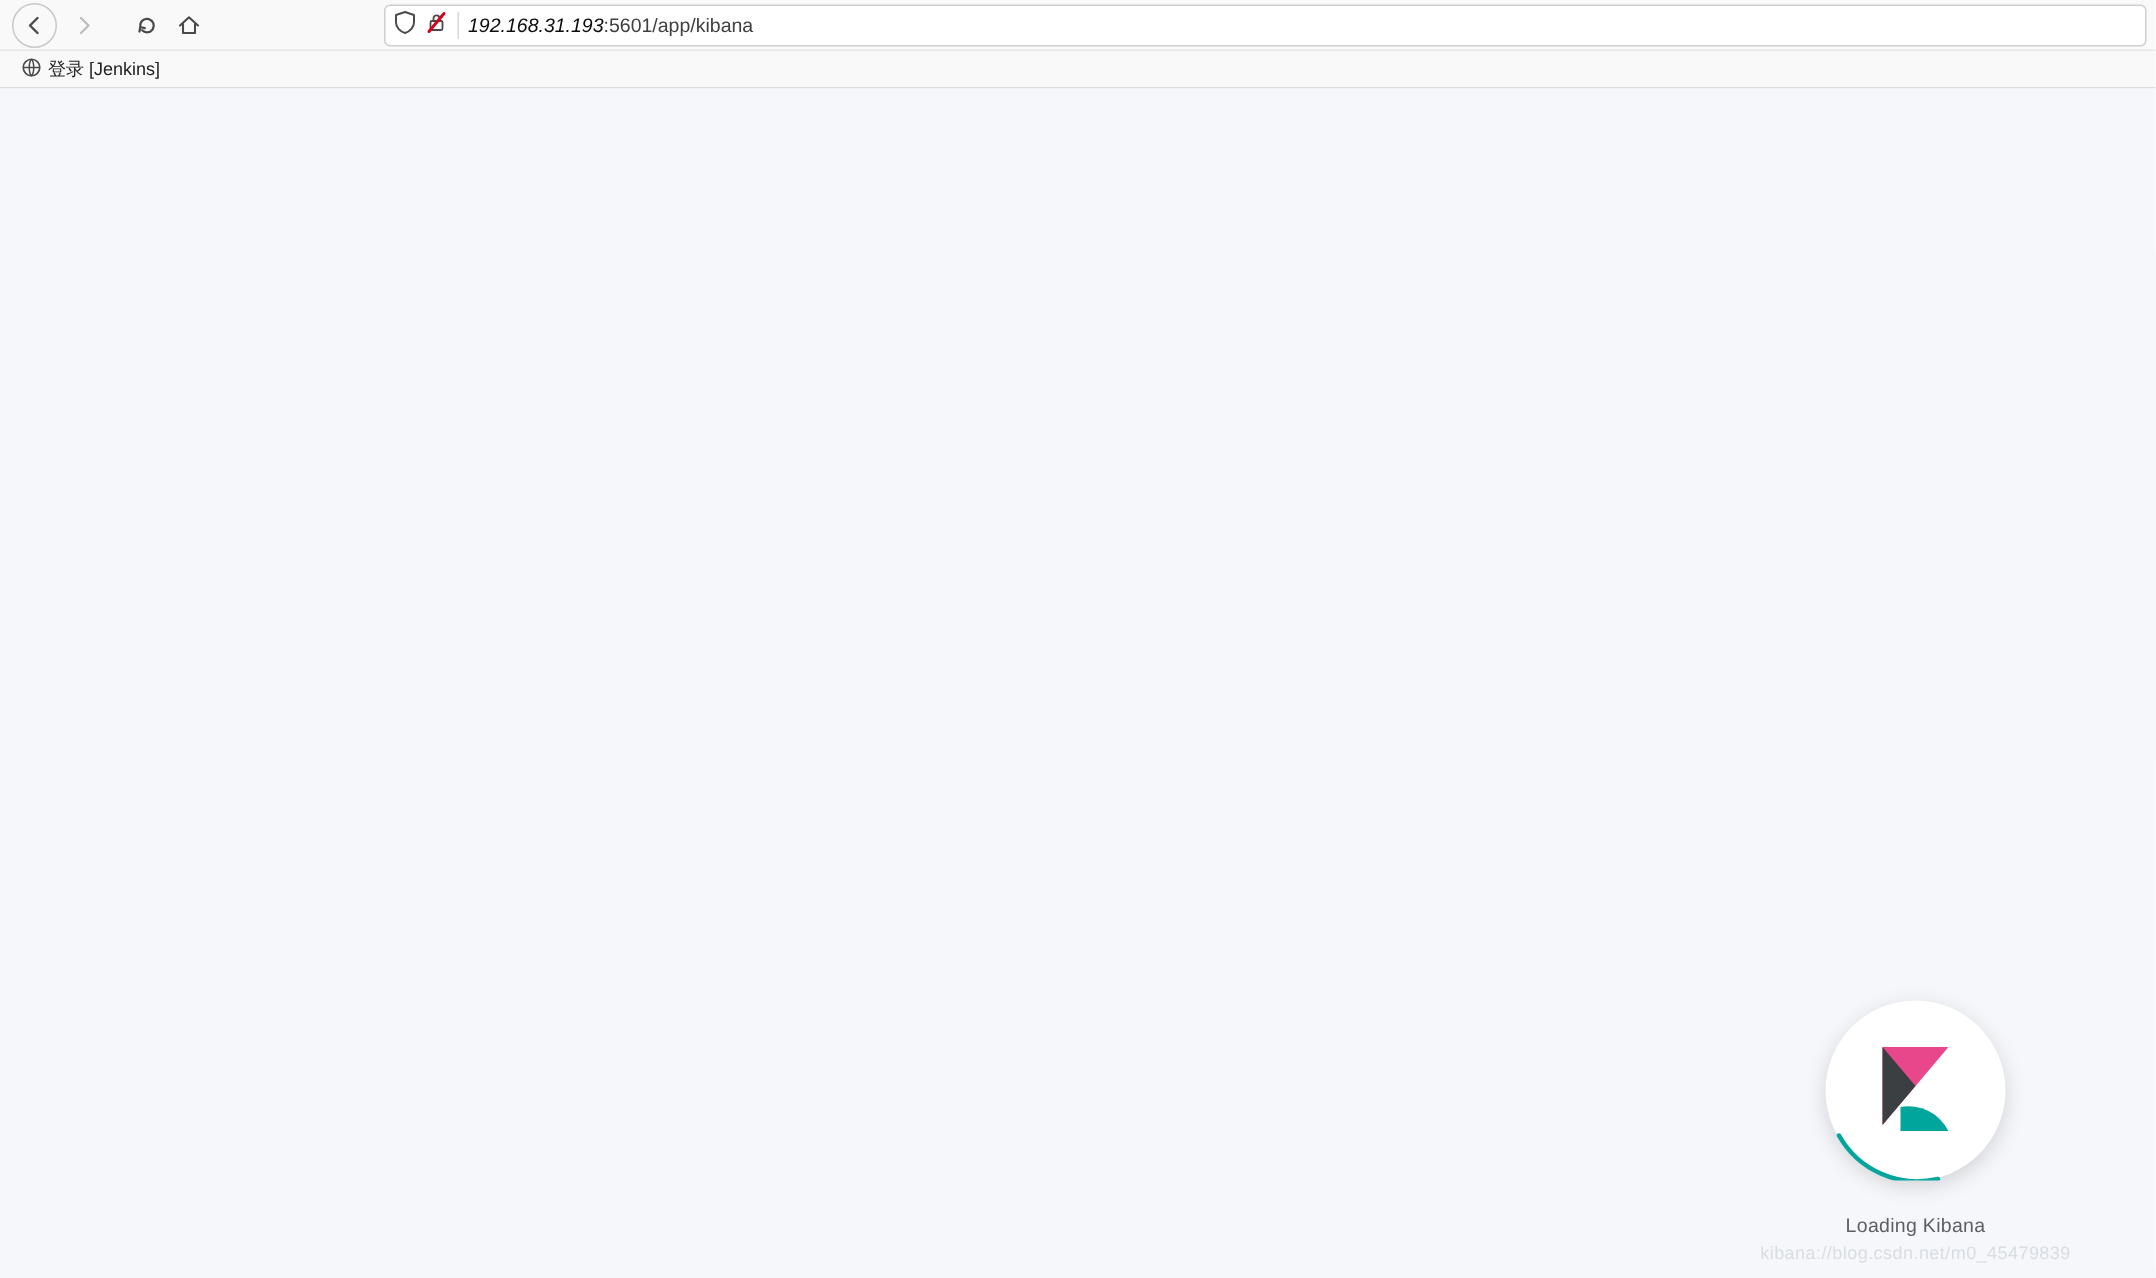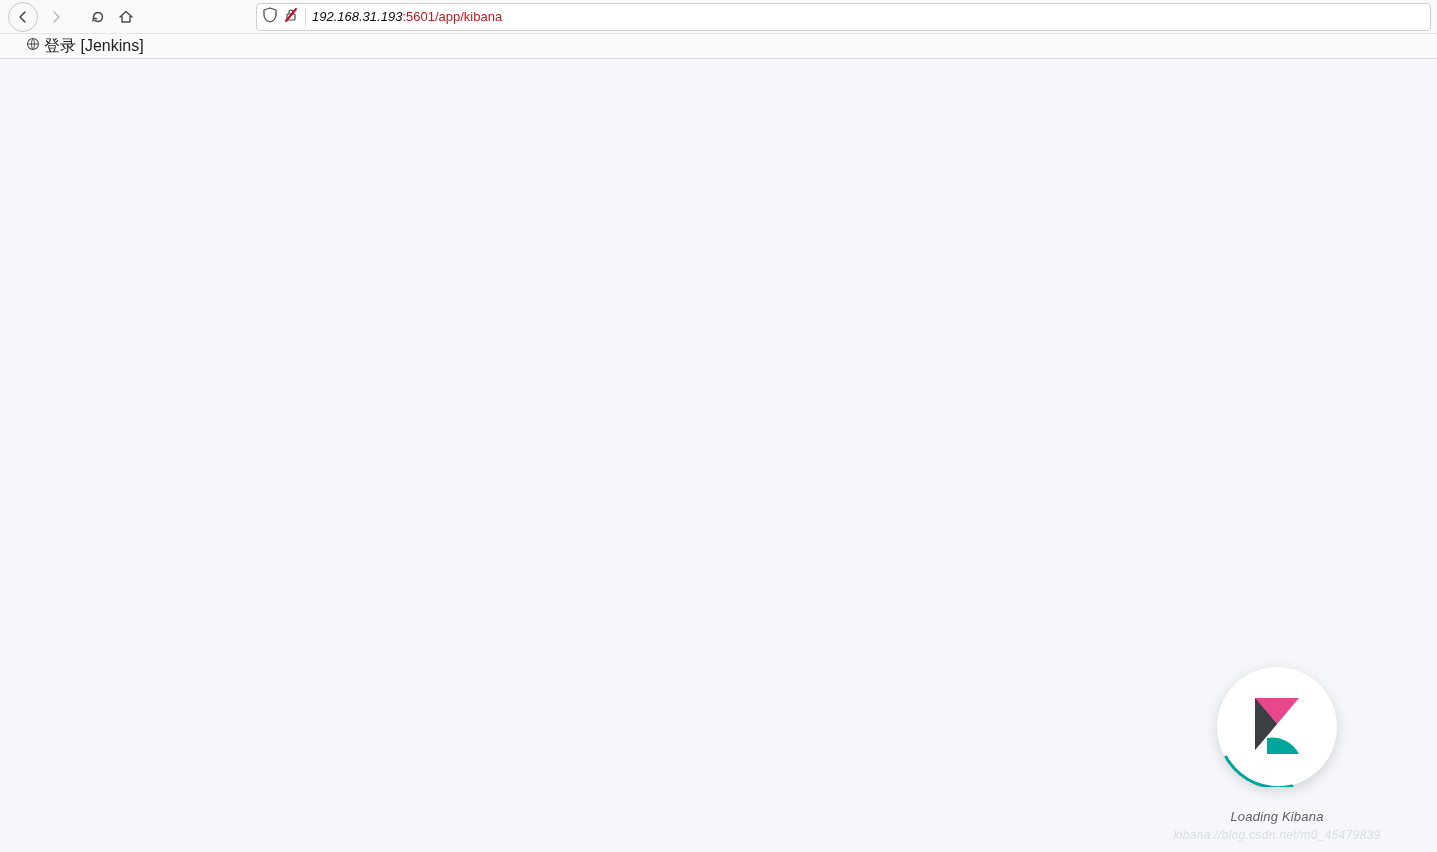--- a/index.html
+++ b/index.html
@@ -47,32 +47,32 @@
     border-radius: 4px;
     background: #fff;
     display: flex;
     align-items: center;
     padding: 0 6px;
     gap: 6px;
     font-size: 13px;
     cursor: text;
   }
   .url-host { color: #0c0c0d; font-style: italic; }
-  .url-rest { color: #b91c1c; }
+  .url-rest { color: #404040; }
   .shield-area { display: flex; align-items: center; gap: 6px; }
   .url-sep { width: 1px; height: 18px; background: #d8d8d8; }
 
   
   .bookmarks {
     height: 25px;
     display: flex;
     align-items: center;
-    padding: 0 22px;
+    padding: 0 10px;
     gap: 6px;
-    font-size: 16px;
+    font-size: 12px;
     color: #222;
     background: #f9f9fa;
     border-bottom: 1px solid #dcdcdc;
   }
   .bookmark-item {
     display: flex; align-items: center; gap: 4px;
     padding: 2px 4px;
     border-radius: 3px;
     cursor: pointer;
   }
@@ -87,21 +87,20 @@
 
   
   .splash {
     position: absolute;
     right: 60px;
     bottom: 10px;
     width: 200px;
     display: flex;
     flex-direction: column;
     align-items: center;
-    font-style: italic;
   }
   .splash-circle {
     position: relative;
     width: 120px;
     height: 120px;
     border-radius: 60px;
     background: #fff;
     box-shadow: 0 4px 14px rgba(0,0,0,0.15);
     display: flex;
     align-items: center;

